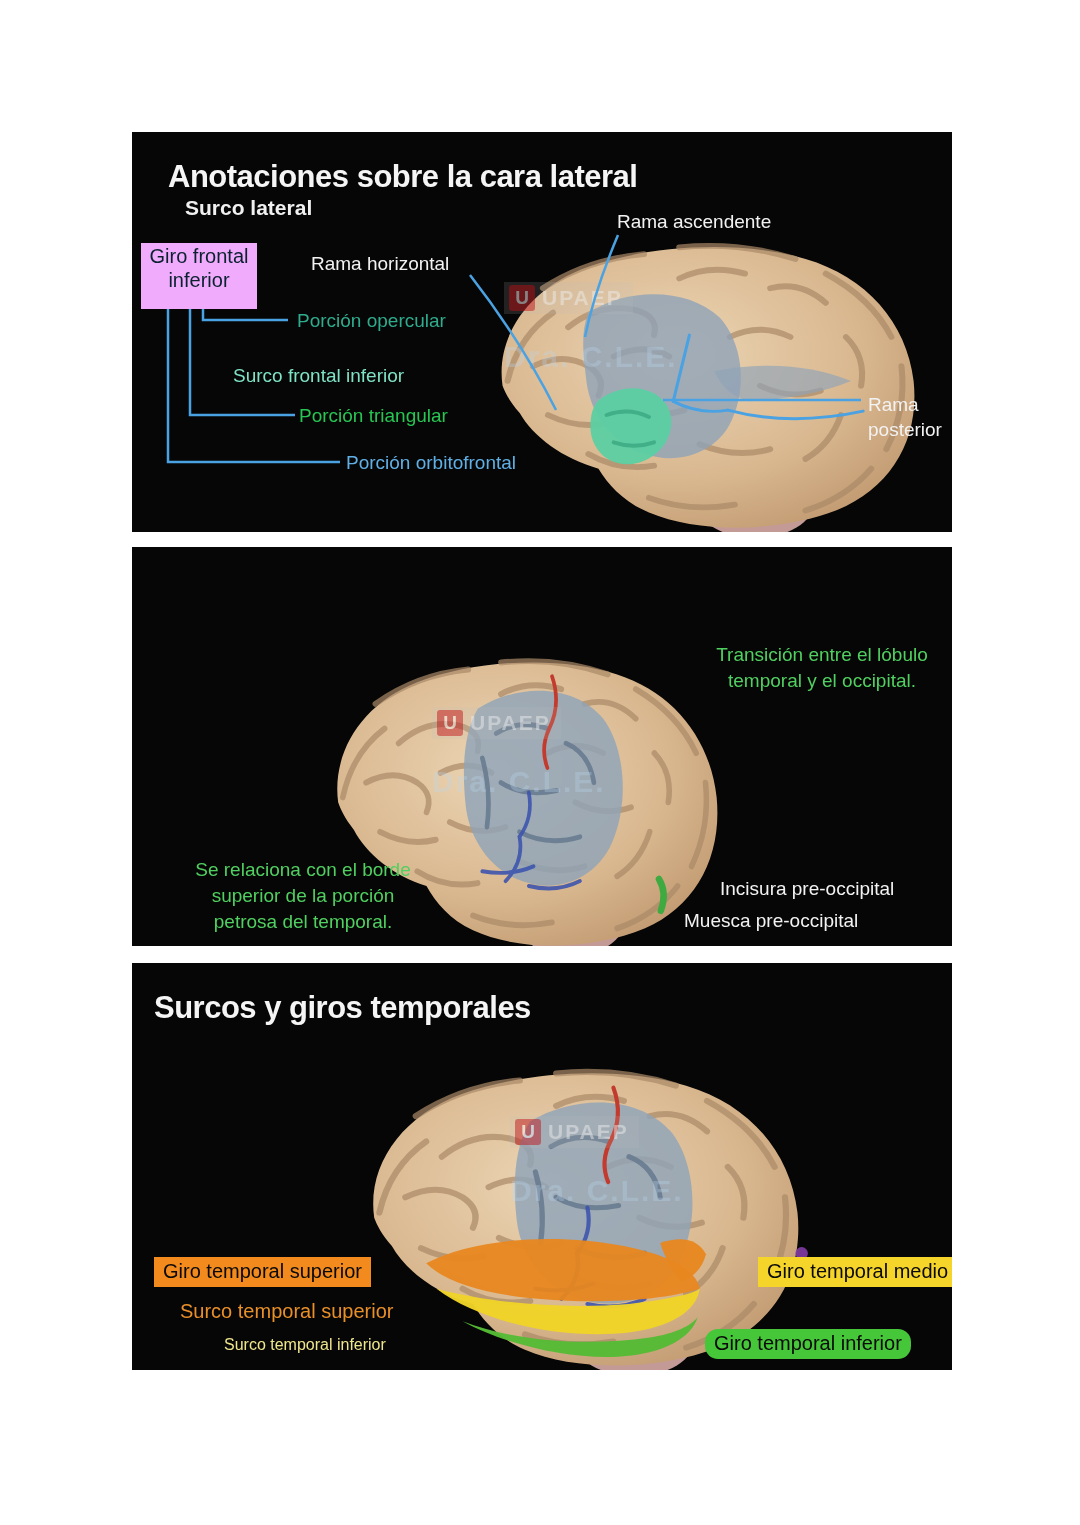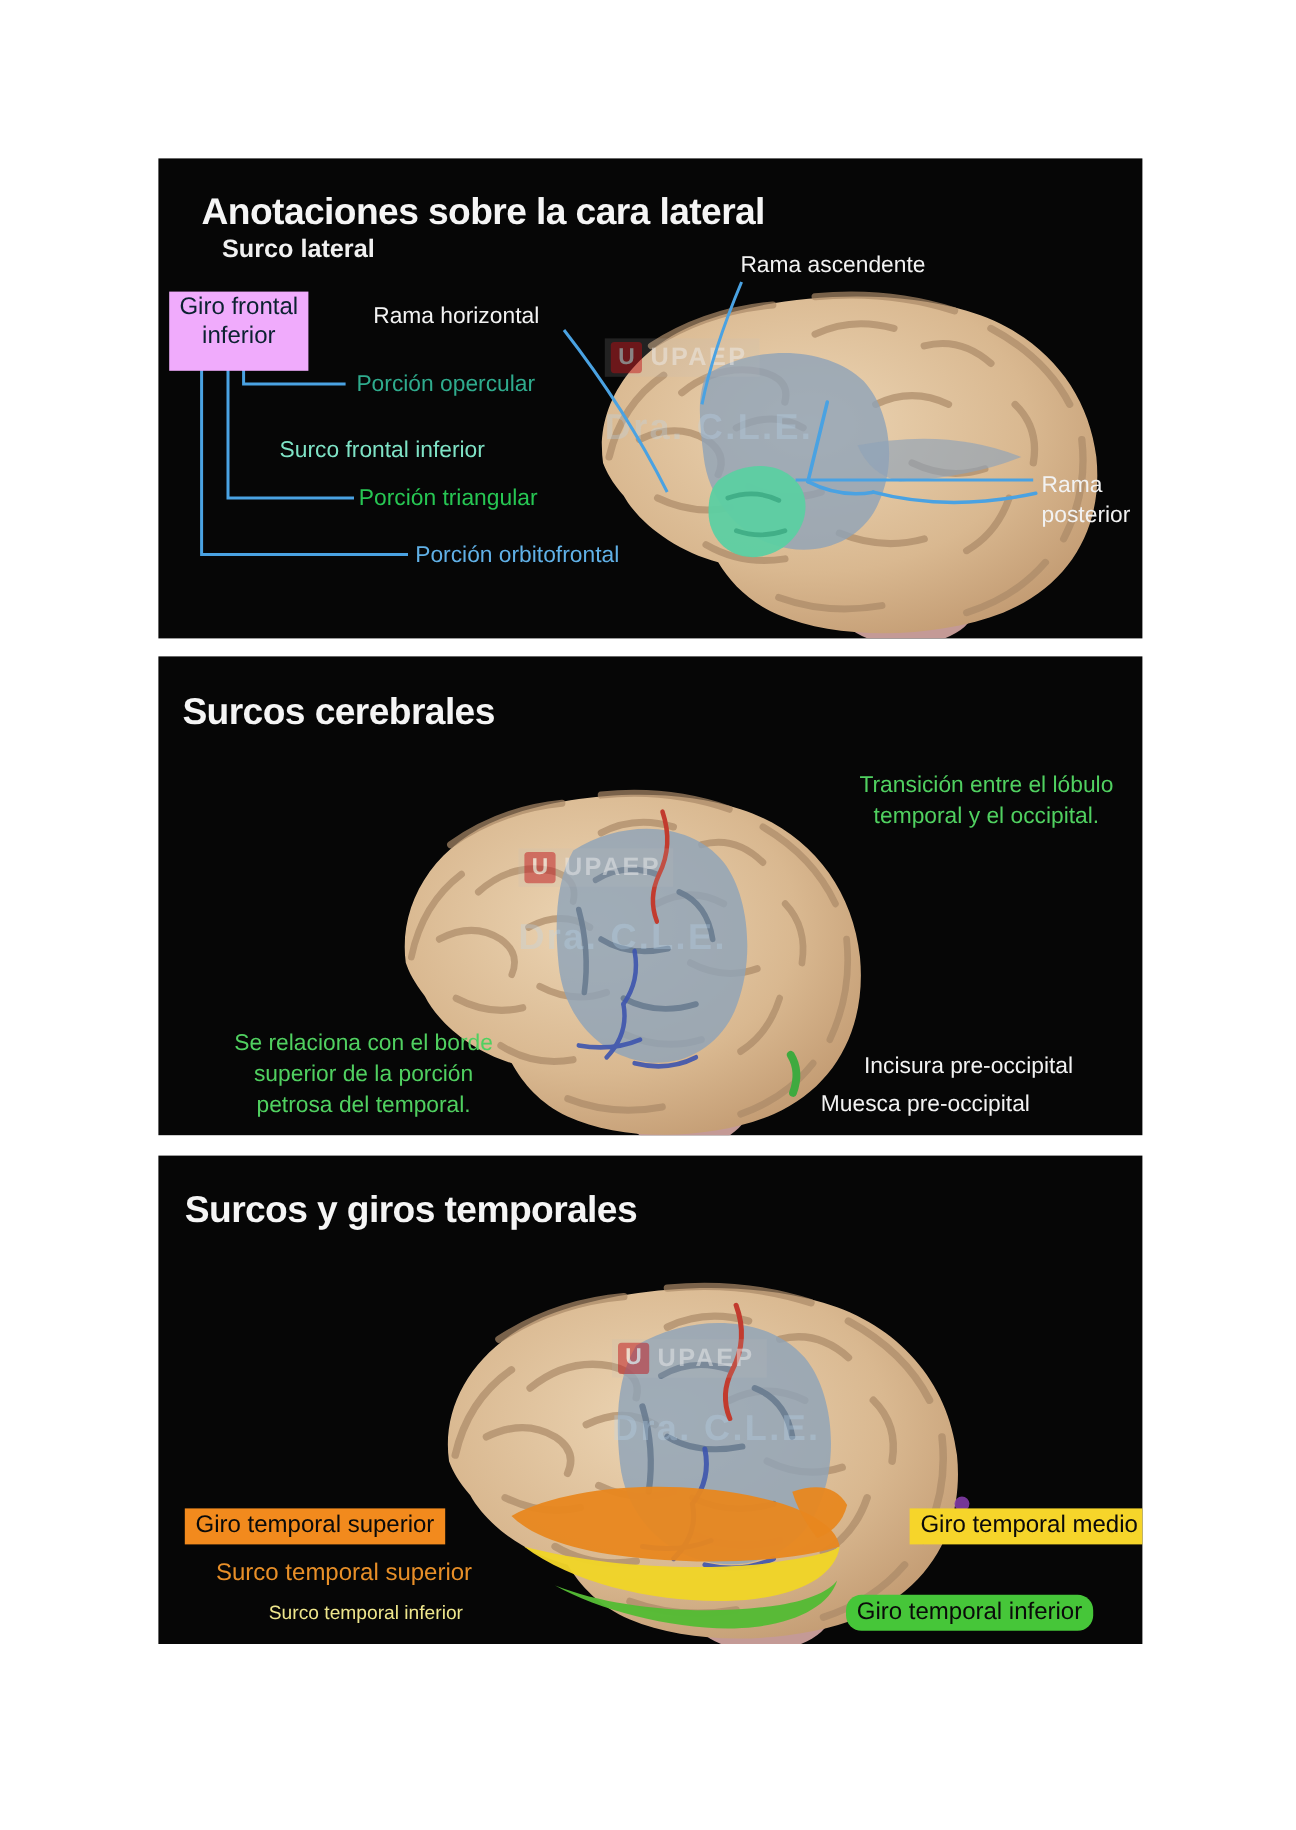--- a/index.html
+++ b/index.html
@@ -195,21 +195,20 @@
   </svg>
 
   <div class="wm" style="left:300px;top:160px">
     <div class="wm-bar">
       <span class="wm-u">U</span>
       <span class="wm-name">UPAEP</span>
     </div>
     <div class="wm-credit">Dra. C.L.E.</div>
   </div>
 
-  <h1 class="title" style="left:20px;top:7px">Surcos cerebrales</h1>
 
   <div class="note-right greennote">
     <div>Transición entre el lóbulo</div>
     <div>temporal y el occipital.</div>
   </div>
 
   <div class="note-left greennote">
     <div>Se relaciona con el borde</div>
     <div>superior de la porción</div>
     <div>petrosa del temporal.</div>

